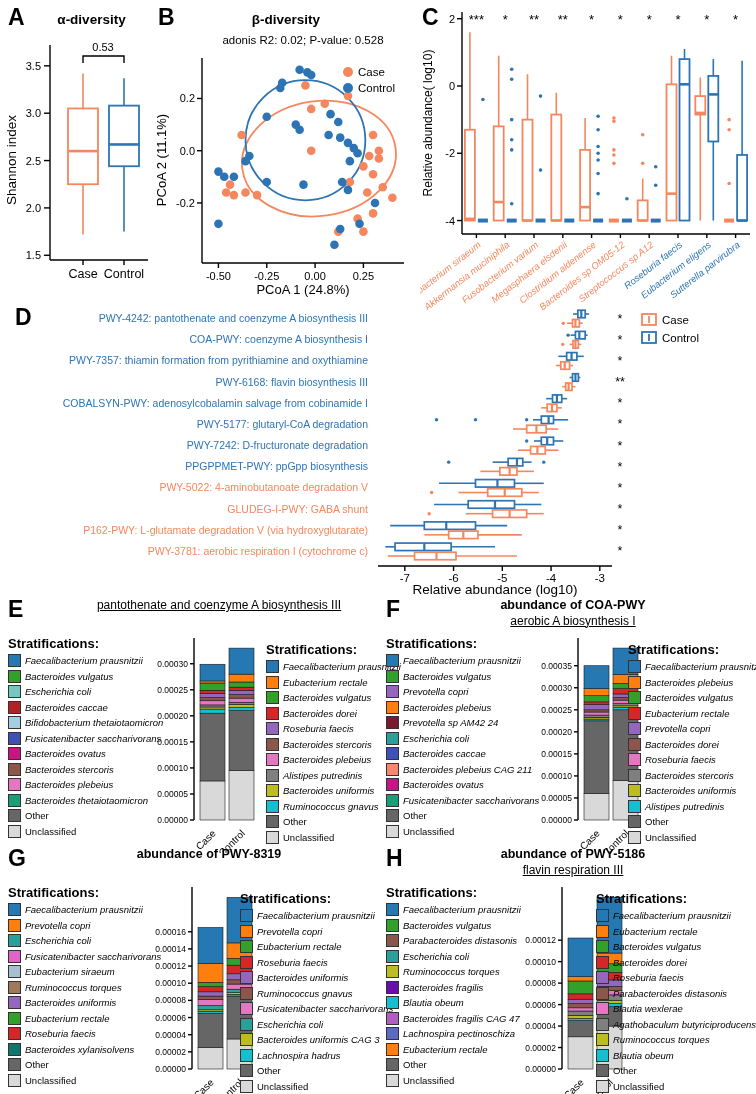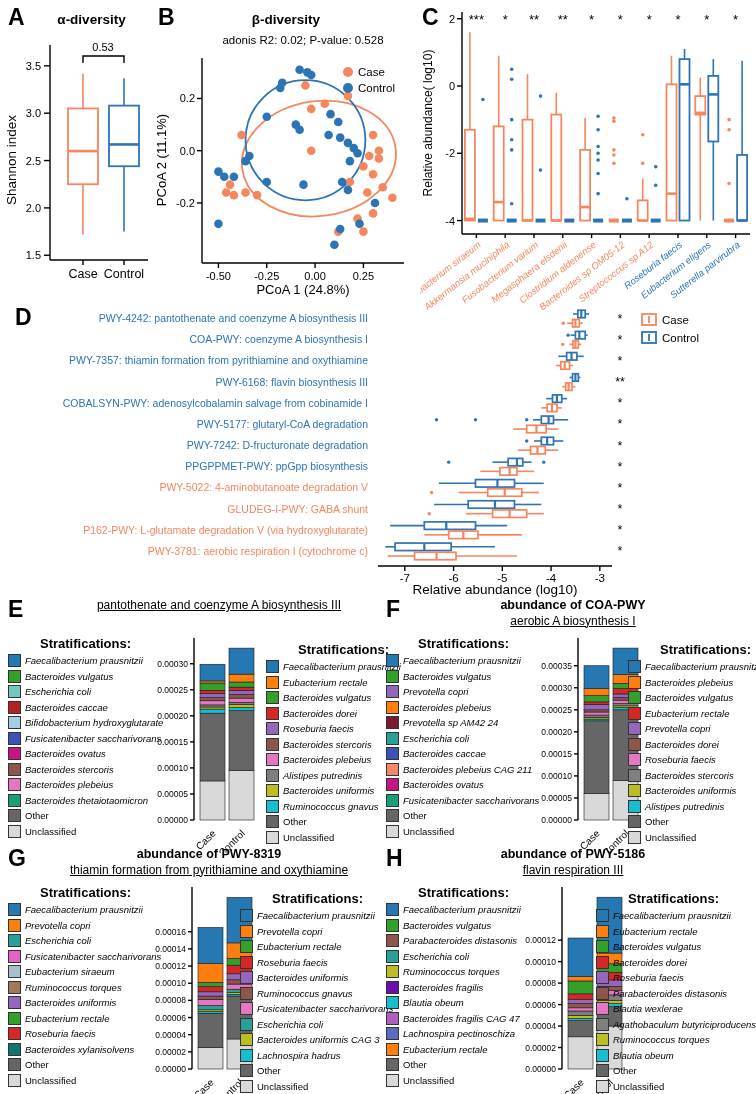--- a/index.html
+++ b/index.html
@@ -5,21 +5,21 @@
   html,body{margin:0;padding:0;background:#fff;}
   #canvas{position:relative;width:756px;height:1094px;background:#fff;overflow:hidden;
           font-family:"Liberation Sans",sans-serif;color:#000;}
   .panel{position:absolute;}
   .plet{position:absolute;font-size:23px;font-weight:bold;line-height:1;}
   .ptitle{position:absolute;text-align:center;font-size:13.5px;font-weight:bold;}
   .btitle1{font-size:12.5px;font-weight:bold;line-height:1.25;}
   .btitle2{font-size:12px;line-height:1.2;text-decoration:underline;}
   .bartitle{position:absolute;text-align:center;}
   .strat{position:absolute;}
-  .lg-h{font-size:13px;font-weight:bold;margin-bottom:2px;margin-left:32px;}
+  .lg-h{font-size:13px;font-weight:bold;margin-bottom:2px;}
   .lg-i{display:flex;align-items:center;height:15.5px;}
   .sw{width:11px;height:11px;border:1px solid #333;margin-right:4px;flex:0 0 auto;}
   .nm{font-size:9.5px;font-style:italic;white-space:nowrap;}
   .nm.noit{font-style:normal;}
   svg text{font-family:"Liberation Sans",sans-serif;}
   .ax{stroke:#000;stroke-width:1.4;}
 </style>
 </head>
 <body>
 
@@ -448,21 +448,21 @@
         <div class="lg-i">
           <span class="sw" style="background: rgb(118, 199, 192);"></span>
           <span class="nm">Escherichia coli</span>
         </div>
         <div class="lg-i">
           <span class="sw" style="background: rgb(178, 34, 34);"></span>
           <span class="nm">Bacteroides caccae</span>
         </div>
         <div class="lg-i">
           <span class="sw" style="background: rgb(166, 206, 227);"></span>
-          <span class="nm">Bifidobacterium hydroxyglutarate</span>
+          <span class="nm">Bifidobacterium thetaiotaomicron</span>
         </div>
         <div class="lg-i">
           <span class="sw" style="background: rgb(63, 81, 181);"></span>
           <span class="nm">Fusicatenibacter saccharivorans</span>
         </div>
         <div class="lg-i">
           <span class="sw" style="background: rgb(199, 21, 133);"></span>
           <span class="nm">Bacteroides ovatus</span>
         </div>
         <div class="lg-i">
@@ -734,21 +734,20 @@
           <span class="sw" style="background: rgb(217, 217, 217);"></span>
           <span class="nm noit">Unclassified</span>
         </div>
       </div>
   </div>
 
   <div class="panel" style="left:0;top:845px;width:378px;height:249px">
     <div class="plet" style="left:8px;top:2px">G</div>
     <div class="bartitle" style="left:40px;top:2px;width:338px">
       <div class="btitle1">abundance of PWY-8319</div>
-      <div class="btitle2">thiamin formation from pyrithiamine and oxythiamine</div>
     </div>
     <div class="strat" style="left:8px;top:40px">
         <div class="lg-h">Stratifications:</div>
         <div class="lg-i">
           <span class="sw" style="background: rgb(38, 120, 178);"></span>
           <span class="nm">Faecalibacterium prausnitzii</span>
         </div>
         <div class="lg-i">
           <span class="sw" style="background: rgb(255, 127, 14);"></span>
           <span class="nm">Prevotella copri</span>

